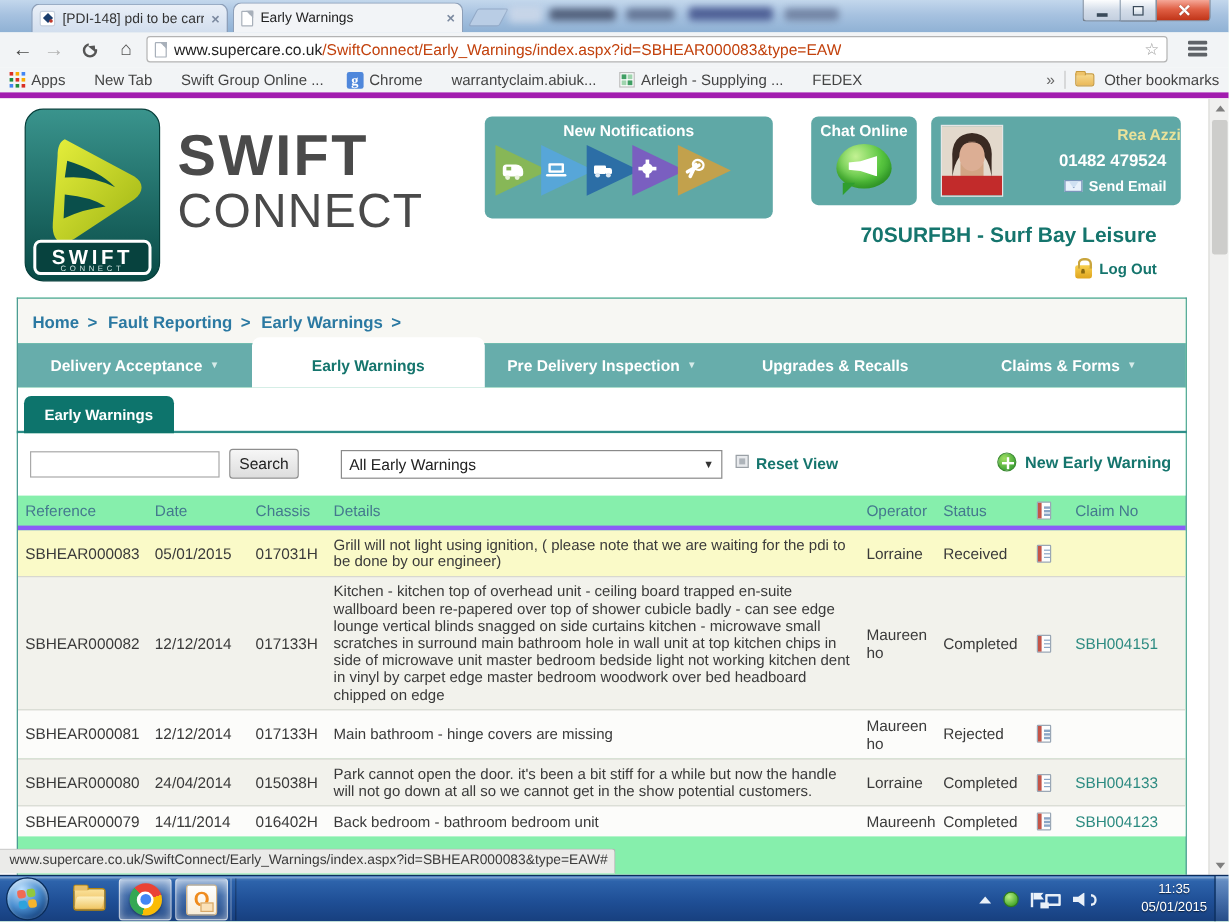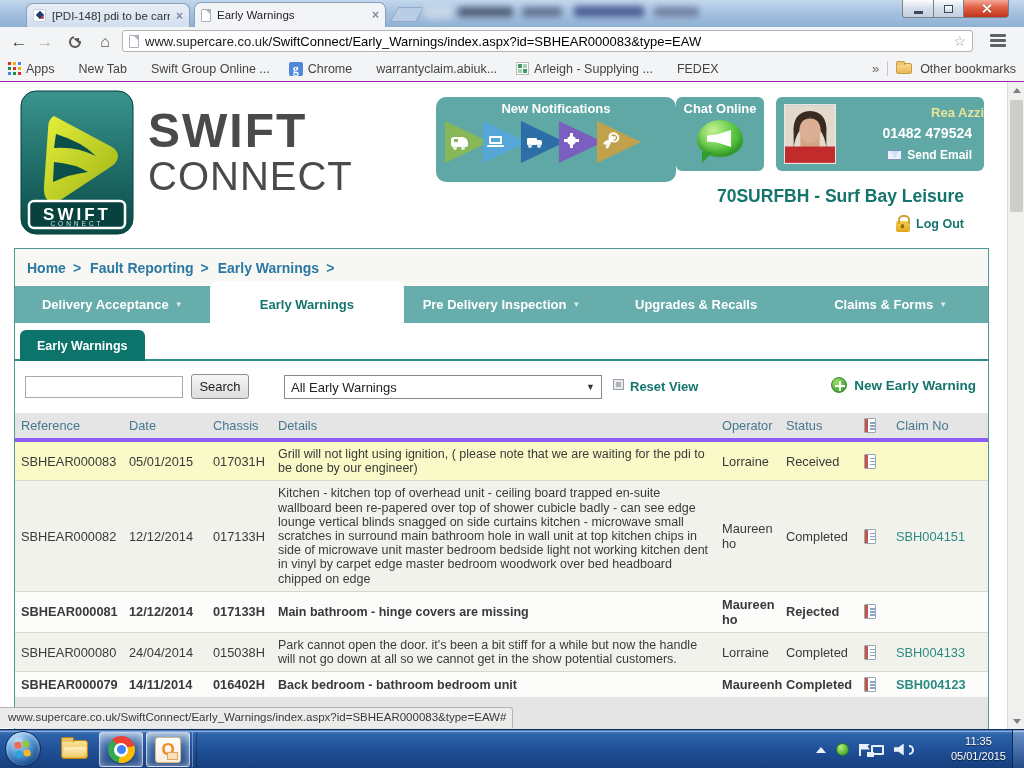--- a/index.html
+++ b/index.html
@@ -38,26 +38,26 @@
   .toolbar { position:absolute; left:0; top:27px; width:1024px; height:29px; background:#f2f4f6; }
   .navbtn { position:absolute; top:2px; width:26px; height:25px; display:flex; align-items:center; justify-content:center; font-size:17px; font-weight:bold; color:#4a4a4a; }
   .fwd { color:#b3b3b3; }
   .reload-ic { width:12px; height:12px; border:2px solid #555; border-radius:50%; position:relative; }
   .reload-ic::before { content:""; position:absolute; top:-4px; right:-2px; width:7px; height:7px; background:#f2f4f6; }
   .reload-ic::after { content:""; position:absolute; top:-4px; right:-4px; border:4px solid transparent; border-bottom-color:#555; transform:rotate(40deg); }
   .home-ic { font-size:16px; color:#555; }
   .omnibox { position:absolute; left:122px; top:3px; width:851px; height:22px; background:#fff; border:1px solid #b3b3b3; border-radius:3px; display:flex; align-items:center; padding:0 24px 0 6px; }
   .url { font-size:13px; white-space:nowrap; overflow:hidden; margin-left:6px; }
   .url .host { color:#222; }
-  .url .path { color:#000000; }
+  .url .path { color:#c2410c; }
   .star { position:absolute; right:6px; top:2px; font-size:14px; color:#9e9e9e; }
   .menu-ic { position:absolute; left:990px; top:7px; width:16px; height:14px; }
   .menu-ic span { display:block; width:16px; height:2.5px; background:#5f6368; margin-bottom:2.5px; border-radius:1px; }
 
-  .bookmarks { position:absolute; left:0; top:56px; width:1024px; height:26px; background:#f2f4f6; border-bottom:1px solid #a21caf; display:flex; align-items:center; padding:0 8px; }
+  .bookmarks { position:absolute; left:0; top:56px; width:1024px; height:26px; background:#f2f4f6; border-bottom:5px solid #a21caf; display:flex; align-items:center; padding:0 8px; }
   .bm { display:flex; align-items:center; gap:5px; margin-right:19px; font-size:12.5px; color:#444; white-space:nowrap; }
   .bicon { flex:none; display:inline-block; }
   .apps-grid-icon { width:13px; height:13px; position:relative; }
   .apps-grid-icon::before { content:""; position:absolute; left:0; top:0; width:3px; height:3px; background:#d93025;
      box-shadow:5px 0 #f9ab00,10px 0 #4285f4,0 5px #1e8e3e,5px 5px #d93025,10px 5px #f9ab00,0 10px #4285f4,5px 10px #1e8e3e,10px 10px #d93025; }
   .google-icon { width:14px; height:14px; background:#4f87db; border-radius:2px; color:#fff; font-family:"Liberation Serif",serif; font-weight:bold; font-size:12px; text-align:center; line-height:14px; }
   .site-icon { width:13px; height:13px; background:#fff; border:1px solid #bbb; position:relative; }
   .site-icon::before { content:""; position:absolute; left:1px; top:1px; width:4px; height:4px; background:#3f9e63; box-shadow:5px 0 #9fd4ae,0 5px #9fd4ae,5px 5px #3f9e63; }
   .bm-right { margin-left:auto; display:flex; align-items:center; gap:8px; }
   .chev { color:#666; font-size:13px; }
@@ -67,21 +67,21 @@
 
   
   .page { position:absolute; left:0; top:82px; width:1024px; height:647px; background:#fff; overflow:hidden; }
 
   .logo-badge { position:absolute; left:20px; top:8px; }
   .wordmark { position:absolute; left:148px; top:24px; color:#4a4a4a; }
   .wordmark .w1 { font-size:48px; font-weight:bold; letter-spacing:2px; line-height:50px; }
   .wordmark .w2 { font-size:40px; font-weight:normal; letter-spacing:1px; line-height:40px; }
 
   .panel { position:absolute; top:15px; background:#5fa8a6; border-radius:6px; }
-  .p-notif { left:436px; width:240px; height:85px;border-radius:10px; }
+  .p-notif { left:404px; width:240px; height:85px; }
   .p-chat  { left:676px; width:88px;  height:74px; }
   .p-user  { left:776px; width:208px; height:74px; }
   .p-label { text-align:center; color:#fff; font-weight:bold; font-size:13px; padding-top:4px; }
   .tris { display:flex; padding:2px 0 0 8px; }
   .tri { width:46px; height:48px; margin-right:-8px; clip-path:polygon(2% 6%,98% 50%,2% 94%); position:relative; }
   .tri.caravan{background:#87b757;} .tri.laptop{background:#57a6d8;} .tri.truck{background:#2c6ea6;}
   .tri.gears{background:#7a5fc0;} .tri.tools{background:#c2a14c;}
   .glyph { position:absolute; left:7px; top:19px; }
   .caravan .glyph { width:17px; height:10px; background:#fff; border-radius:3px 6px 2px 2px; }
   .caravan .glyph::before { content:""; position:absolute; left:3px; top:2px; width:4px; height:3px; background:#87b757; }
@@ -108,21 +108,21 @@
   .u-email { position:absolute; right:12px; bottom:9px; display:flex; align-items:center; gap:5px; color:#fff; font-size:12px; font-weight:bold; }
   .env { width:15px; height:10px; background:#e9f1fb; border:1px solid #7a95bb; position:relative; overflow:hidden; }
   .env::before { content:""; position:absolute; left:-2px; top:-6px; width:17px; height:11px; background:#cfe0f2; transform:rotate(0deg); clip-path:polygon(0 0,100% 0,50% 100%); border-bottom:1px solid #7a95bb; }
 
   .account { position:absolute; right:60px; top:104px; font-size:17.5px; font-weight:bold; color:#15756d; }
   .logout { position:absolute; right:60px; top:133px; display:flex; align-items:center; gap:6px; font-size:12.5px; font-weight:bold; color:#15756d; }
   .lock { width:14px; height:11px; background:linear-gradient(#f8d04e,#dfa51f); border-radius:2px; position:relative; margin-top:6px; }
   .lock::before { content:""; position:absolute; left:2px; top:-6px; width:8px; height:7px; border:2px solid #c9a53d; border-bottom:none; border-radius:5px 5px 0 0; }
   .lock::after { content:""; position:absolute; left:5px; top:3px; width:3px; height:4px; background:#8a6a10; border-radius:50% 50% 0 0; }
 
-  .container { position:absolute; left:14px; top:166px; width:975px; height:481px; border:1px solid #4d9a95; border-bottom:none; overflow:visible; background:#e5e5e5; }
+  .container { position:absolute; left:14px; top:166px; width:975px; height:481px; border:1px solid #4d9a95; border-bottom:none; overflow:visible; background:#86efac; }
   .breadcrumb { height:37px; background:#f7f7f3; display:flex; align-items:center; padding-left:12px; font-size:14px; font-weight:bold; color:#2b79a2; }
   .crumb { color:#2b79a2; text-decoration:none; }
   .crumb-sep { margin:0 9px 0 7px; font-size:14px; }
   .navbar { height:37px; background:#67adab; display:flex; position:relative; }
   .navtab { flex:1; display:flex; align-items:center; justify-content:center; gap:6px; color:#fff; font-size:13px; font-weight:bold; }
   .navtab .caret { font-size:8px; color:#d6ebe9; }
   .navtab.active { background:#fff; border-radius:7px 7px 0 0; margin-top:-5px; padding-top:5px; color:#15756d; position:relative; z-index:2; }
   .subtabrow { height:38px; background:#fff; position:relative; }
   .subtabrow::after { content:""; position:absolute; left:-1px; right:-1px; bottom:0; height:2px; background:#2e8e89; }
   .subtab { position:absolute; left:5px; bottom:0; height:31px; background:#0d746c; border-radius:6px 6px 0 0; color:#fff; font-size:12.5px; font-weight:bold; display:flex; align-items:center; padding:0 17px; z-index:1; }
@@ -137,21 +137,21 @@
   .new-ew { position:absolute; right:12px; top:16px; display:flex; align-items:center; gap:7px; font-size:13.5px; font-weight:bold; color:#15756d; }
   .plus-ic { width:16px; height:16px; border-radius:50%; background:radial-gradient(circle at 35% 30%,#9fdf62,#47a83a 70%); border:1px solid #3a8a30; position:relative; }
   .plus-ic::before { content:""; position:absolute; left:7px; top:3px; width:2px; height:10px; background:#fff; }
   .plus-ic::after { content:""; position:absolute; left:3px; top:7px; width:10px; height:2px; background:#fff; }
 
   .tbl { font-size:12.8px; color:#3a3a3a; }
   .trow { display:grid; grid-template-columns:108px 84px 65px 444px 64px 78px 32px 1fr; align-items:center; padding:5px 0 5px 6px; border-top:1px solid #d8d8d0; }
   .trow.thead { min-height:29px; color:#44788e; border-top:none; padding-top:2px; padding-bottom:2px; }
   .trow.hl { background:#fafac8; border-top:none; }
   .trow.shade { background:#f2f2ec; }
-  .trow.plain { background:#fcfcfa;font-weight:bold; }
+  .trow.plain { background:#fcfcfa; }
   .tbl .thead { border-bottom:4px solid #8b5cf6; }
   .tc { padding-right:8px; }
   .tc.det { font-size:12.5px; line-height:14.2px; padding-right:12px; }
   .claim { color:#2c8b81; text-decoration:none; }
   .note { width:12px; height:15px; background:#fdfdfd; border:1px solid #9aa7b5; border-radius:1px; position:relative; }
   .note::before { content:""; position:absolute; left:0; top:0; bottom:0; width:3px; background:#c45548; }
   .note::after { content:""; position:absolute; left:5px; top:3px; width:5px; height:1.5px; background:#8aa5c5; box-shadow:0 3px 0 #8aa5c5,0 6px 0 #8aa5c5; }
 
   .scrollbar { position:absolute; right:0; top:0; width:17px; height:647px; background:#f0f0ef; border-left:1px solid #dcdcda; }
   .sb-up,.sb-down { position:absolute; left:0; width:17px; height:16px; display:flex; align-items:center; justify-content:center; }

